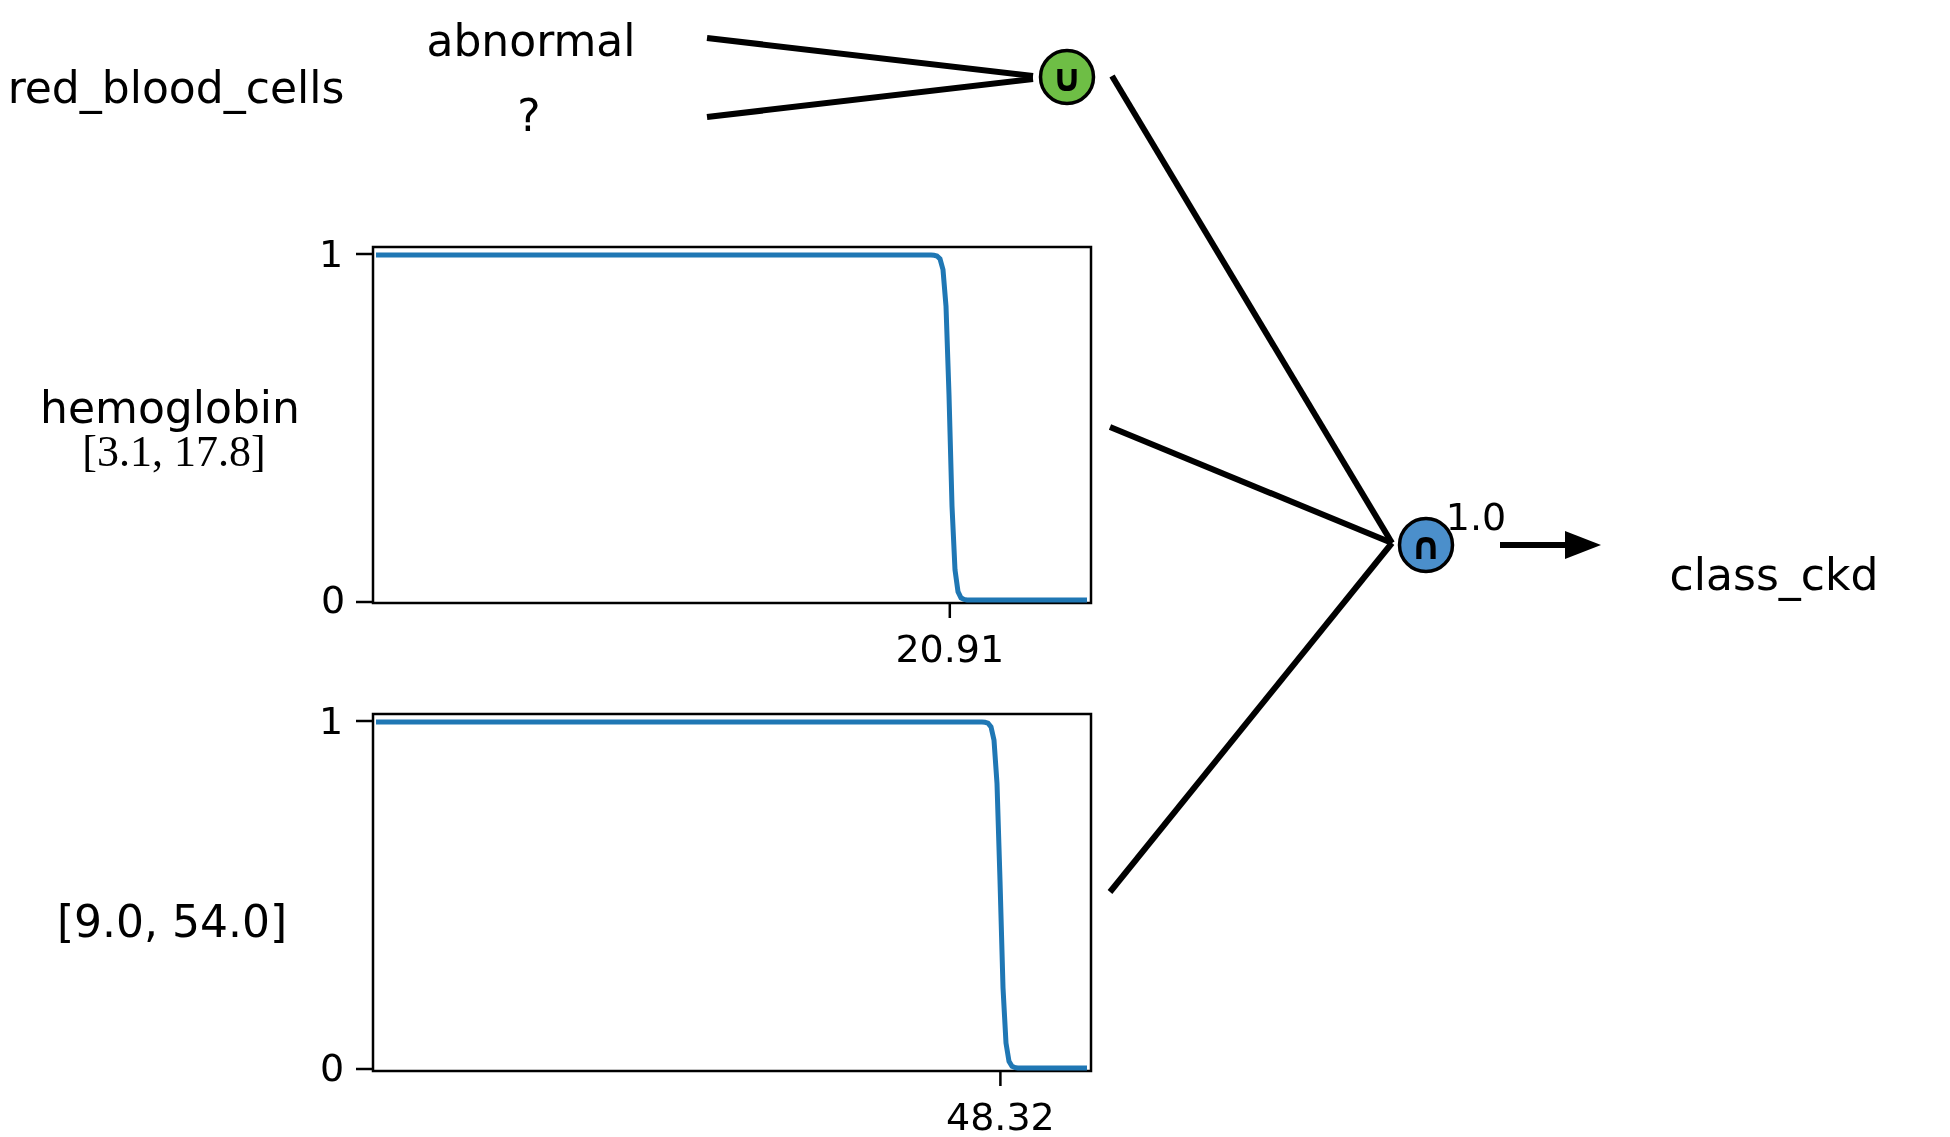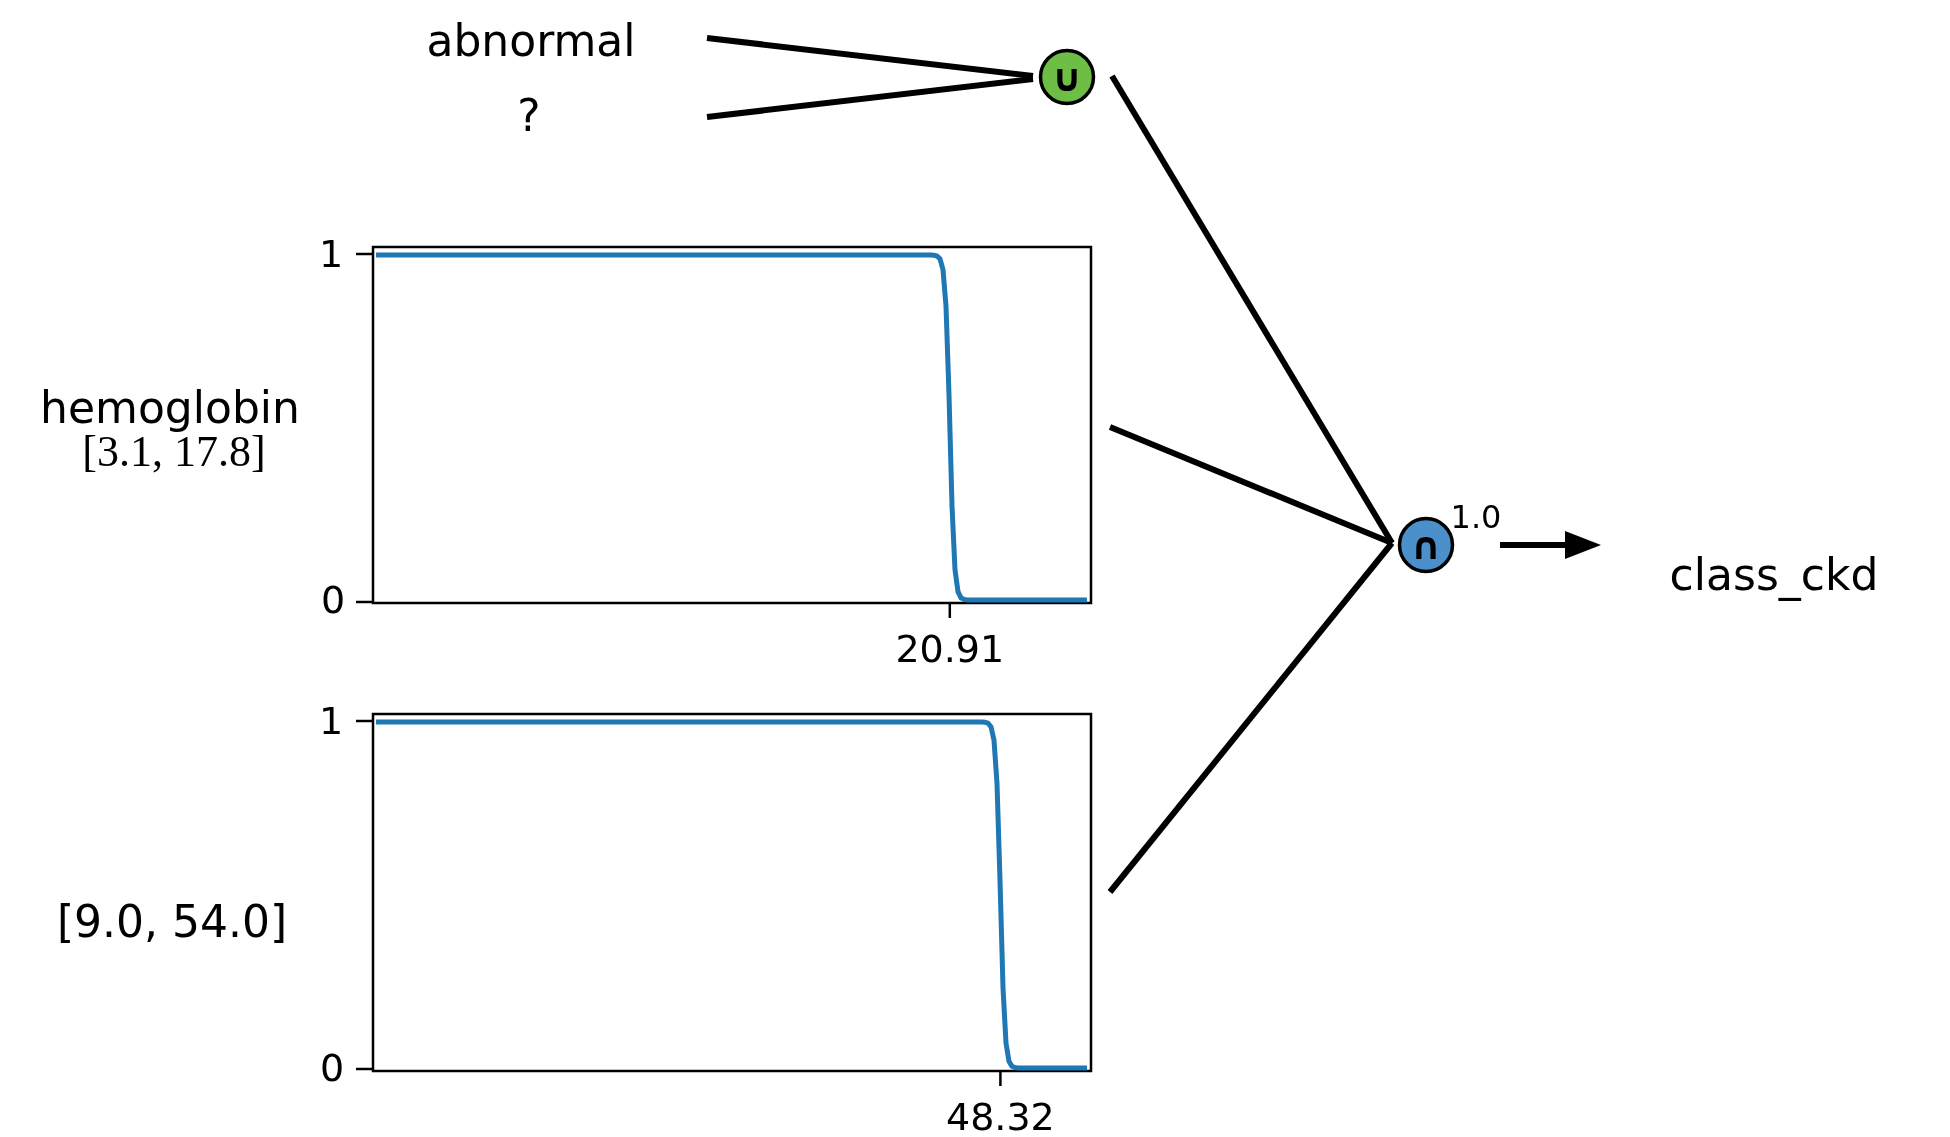--- a/index.html
+++ b/index.html
@@ -3,21 +3,21 @@
 <meta charset="utf-8">
 <style>
   html,body{margin:0;padding:0;background:#ffffff;}
   #stage{position:relative;width:1950px;height:1137px;background:#ffffff;overflow:hidden;
          font-family:"DejaVu Sans",sans-serif;color:#000;}
   #scene{position:absolute;left:0;top:0;}
   .lbl{position:absolute;transform:translate(-50%,-50%);white-space:nowrap;
        font-family:"DejaVu Sans",sans-serif;color:#000;line-height:1.1;text-align:center;}
   .f36{font-size:44px;}
   .f38{font-size:38px;}
-  .f30{font-size:32px;}
+  .f30{font-size:38px;}
   .sym{font-size:38px;font-weight:bold;}
 </style>
 </head>
 <body>
 
 <div id="stage">
 
   <svg id="scene" width="1950" height="1137" viewBox="0 0 1950 1137">
 
     <line x1="707" y1="38" x2="1033" y2="76" stroke="#000" stroke-width="6"></line>
@@ -43,20 +43,21 @@
       <line x1="356" y1="721" x2="372" y2="721" stroke="#000" stroke-width="2.5"></line>
       <line x1="356" y1="1069" x2="372" y2="1069" stroke="#000" stroke-width="2.5"></line>
       <line id="p2-xtick" x1="1000.4" y1="1071" x2="1000.4" y2="1086" stroke="#000" stroke-width="2.5"></line>
       <polyline id="p2-curve" fill="none" stroke-width="5" stroke-linecap="butt" points="376.0,722.0 379.0,722.0 382.0,722.0 385.0,722.0 388.0,722.0 391.0,722.0 394.0,722.0 397.0,722.0 400.0,722.0 403.0,722.0 406.0,722.0 409.0,722.0 412.0,722.0 415.0,722.0 418.0,722.0 421.0,722.0 424.0,722.0 427.0,722.0 430.0,722.0 433.0,722.0 436.0,722.0 439.0,722.0 442.0,722.0 445.0,722.0 448.0,722.0 451.0,722.0 454.0,722.0 457.0,722.0 460.0,722.0 463.0,722.0 466.0,722.0 469.0,722.0 472.0,722.0 475.0,722.0 478.0,722.0 481.0,722.0 484.0,722.0 487.0,722.0 490.0,722.0 493.0,722.0 496.0,722.0 499.0,722.0 502.0,722.0 505.0,722.0 508.0,722.0 511.0,722.0 514.0,722.0 517.0,722.0 520.0,722.0 523.0,722.0 526.0,722.0 529.0,722.0 532.0,722.0 535.0,722.0 538.0,722.0 541.0,722.0 544.0,722.0 547.0,722.0 550.0,722.0 553.0,722.0 556.0,722.0 559.0,722.0 562.0,722.0 565.0,722.0 568.0,722.0 571.0,722.0 574.0,722.0 577.0,722.0 580.0,722.0 583.0,722.0 586.0,722.0 589.0,722.0 592.0,722.0 595.0,722.0 598.0,722.0 601.0,722.0 604.0,722.0 607.0,722.0 610.0,722.0 613.0,722.0 616.0,722.0 619.0,722.0 622.0,722.0 625.0,722.0 628.0,722.0 631.0,722.0 634.0,722.0 637.0,722.0 640.0,722.0 643.0,722.0 646.0,722.0 649.0,722.0 652.0,722.0 655.0,722.0 658.0,722.0 661.0,722.0 664.0,722.0 667.0,722.0 670.0,722.0 673.0,722.0 676.0,722.0 679.0,722.0 682.0,722.0 685.0,722.0 688.0,722.0 691.0,722.0 694.0,722.0 697.0,722.0 700.0,722.0 703.0,722.0 706.0,722.0 709.0,722.0 712.0,722.0 715.0,722.0 718.0,722.0 721.0,722.0 724.0,722.0 727.0,722.0 730.0,722.0 733.0,722.0 736.0,722.0 739.0,722.0 742.0,722.0 745.0,722.0 748.0,722.0 751.0,722.0 754.0,722.0 757.0,722.0 760.0,722.0 763.0,722.0 766.0,722.0 769.0,722.0 772.0,722.0 775.0,722.0 778.0,722.0 781.0,722.0 784.0,722.0 787.0,722.0 790.0,722.0 793.0,722.0 796.0,722.0 799.0,722.0 802.0,722.0 805.0,722.0 808.0,722.0 811.0,722.0 814.0,722.0 817.0,722.0 820.0,722.0 823.0,722.0 826.0,722.0 829.0,722.0 832.0,722.0 835.0,722.0 838.0,722.0 841.0,722.0 844.0,722.0 847.0,722.0 850.0,722.0 853.0,722.0 856.0,722.0 859.0,722.0 862.0,722.0 865.0,722.0 868.0,722.0 871.0,722.0 874.0,722.0 877.0,722.0 880.0,722.0 883.0,722.0 886.0,722.0 889.0,722.0 892.0,722.0 895.0,722.0 898.0,722.0 901.0,722.0 904.0,722.0 907.0,722.0 910.0,722.0 913.0,722.0 916.0,722.0 919.0,722.0 922.0,722.0 925.0,722.0 928.0,722.0 931.0,722.0 934.0,722.0 937.0,722.0 940.0,722.0 943.0,722.0 946.0,722.0 949.0,722.0 952.0,722.0 955.0,722.0 958.0,722.0 961.0,722.0 964.0,722.0 967.0,722.0 970.0,722.0 973.0,722.0 976.0,722.0 979.0,722.0 982.0,722.1 985.0,722.3 988.0,723.2 991.0,726.8 994.0,740.1 997.0,783.4 1000.0,880.4 1003.0,987.6 1006.0,1043.1 1009.0,1061.3 1012.0,1066.3 1015.0,1067.6 1018.0,1067.9 1021.0,1068.0 1024.0,1068.0 1027.0,1068.0 1030.0,1068.0 1033.0,1068.0 1036.0,1068.0 1039.0,1068.0 1042.0,1068.0 1045.0,1068.0 1048.0,1068.0 1051.0,1068.0 1054.0,1068.0 1057.0,1068.0 1060.0,1068.0 1063.0,1068.0 1066.0,1068.0 1069.0,1068.0 1072.0,1068.0 1075.0,1068.0 1078.0,1068.0 1081.0,1068.0 1084.0,1068.0 1087.0,1068.0" stroke="#1f77b4"></polyline>
     </g>
 
     <circle cx="1067" cy="77" r="26.5" stroke="#000" stroke-width="3.5" fill="#6ebe45"></circle>
     <circle cx="1426" cy="545" r="26.5" stroke="#000" stroke-width="3.5" fill="#4b8fcb"></circle>
   </svg>
 
+  <div class="lbl f36" style="left:176px;top:88px;">red_blood_cells</div>
 
   <div class="lbl f36" style="left:531px;top:41px;">abnormal</div>
 
   <div class="lbl f36" style="left:529px;top:116px;">?</div>
 
   <div class="lbl f36" style="left:170px;top:408px;">hemoglobin</div>
   <div class="lbl f36" style="left:174px;top:452px;font-family:Liberation Serif, serif;">[3.1, 17.8]</div>
 
   <div class="lbl f36" style="left:172px;top:922px;text-align:right;">[9.0, 54.0]</div>
 

